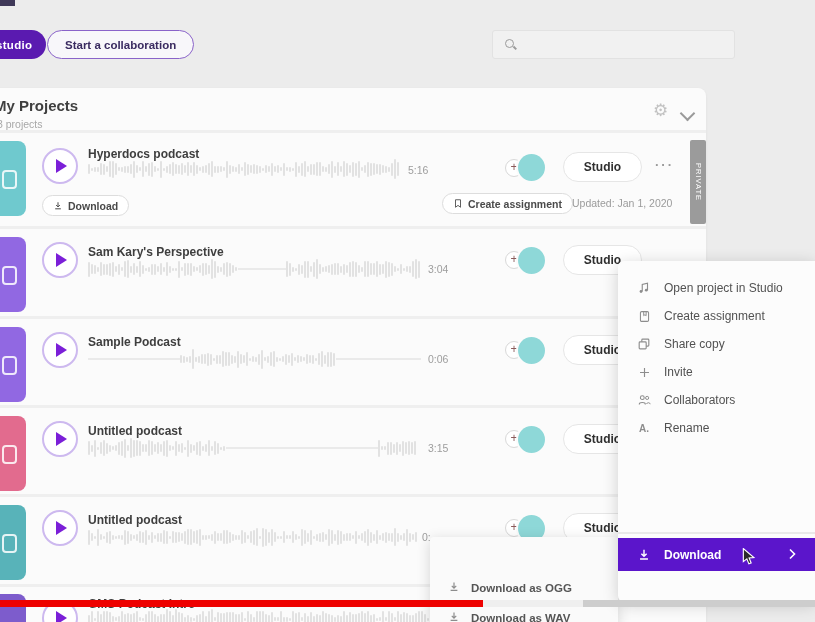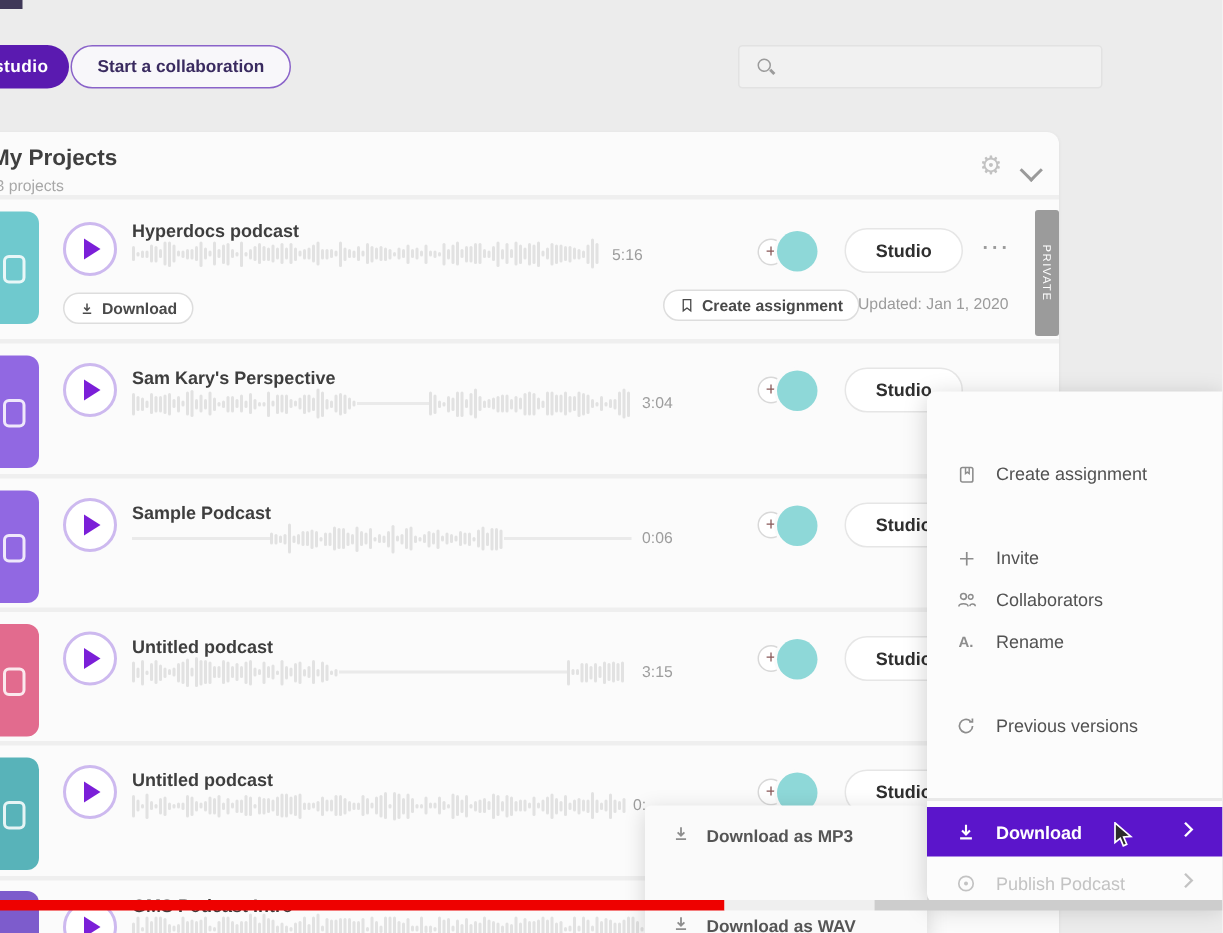--- a/index.html
+++ b/index.html
@@ -779,28 +779,47 @@
         <span class="wf-bar" style="height: 15px;"></span>
         <span class="wf-bar" style="height: 6px;"></span>
         <span class="wf-bar" style="height: 16px;"></span>
         <span class="wf-bar" style="height: 13px;"></span>
         <span class="wf-bar" style="height: 10px;"></span>
         <span class="wf-bar" style="height: 10px;"></span>
       </div>
   </div>
 
   <div class="ctxmenu">
+    <div class="mi" style="top:13px">
+      <span class="micon">
+          <svg width="14" height="14" viewBox="0 0 16 16">
+            <path d="M6 12V4l6-1.5v8" stroke="#8d8d8d" stroke-width="1.3" fill="none"></path>
+            <circle cx="4.6" cy="12" r="1.6" fill="#8d8d8d"></circle>
+            <circle cx="10.6" cy="10.5" r="1.6" fill="#8d8d8d"></circle>
+          </svg>
+        </span>
+      <span class="lbl">Open project in Studio</span>
+    </div>
     <div class="mi" style="top:41px">
       <span class="micon">
           <svg width="13" height="13" viewBox="0 0 16 16">
             <rect x="3" y="2" width="10" height="12" rx="1.5" stroke="#8d8d8d" stroke-width="1.3" fill="none"></rect>
             <path d="M7 2v5l1.5-1.2L10 7V2" stroke="#8d8d8d" stroke-width="1.2" fill="none"></path>
           </svg>
         </span>
       <span class="lbl">Create assignment</span>
+    </div>
+    <div class="mi" style="top:69px">
+      <span class="micon">
+          <svg width="14" height="14" viewBox="0 0 16 16">
+            <rect x="5.5" y="2.5" width="8" height="8" rx="1" stroke="#8d8d8d" stroke-width="1.3" fill="none"></rect>
+            <rect x="2.5" y="5.5" width="8" height="8" rx="1" stroke="#8d8d8d" stroke-width="1.3" fill="#fcfcfc"></rect>
+          </svg>
+        </span>
+      <span class="lbl">Share copy</span>
     </div>
     <div class="mi" style="top:125px">
       <span class="micon">
           <svg width="15" height="14" viewBox="0 0 16 16">
             <circle cx="5.5" cy="5.3" r="2.2" stroke="#8d8d8d" stroke-width="1.2" fill="none"></circle>
             <path d="M2 13c0-2.8 7-2.8 7 0" stroke="#8d8d8d" stroke-width="1.2" fill="none"></path>
             <circle cx="11" cy="5.6" r="1.8" stroke="#8d8d8d" stroke-width="1.1" fill="none"></circle>
             <path d="M10.3 12.6c.4-2.1 4.2-2 4.2.2" stroke="#8d8d8d" stroke-width="1.1" fill="none"></path>
           </svg>
         </span>
@@ -811,61 +830,40 @@
           <svg width="13" height="13" viewBox="0 0 16 16">
             <path d="M8 2.5v11M2.5 8h11" stroke="#8d8d8d" stroke-width="1.4" fill="none"></path>
           </svg>
         </span>
       <span class="lbl">Invite</span>
     </div>
     <div class="mi" style="top:153px">
       <span class="micon rename-glyph">A.</span>
       <span class="lbl">Rename</span>
     </div>
-    <div class="mi" style="top:209px">
-      <span class="micon">
-          <svg width="14" height="14" viewBox="0 0 16 16">
-            <path d="M13 8a5 5 0 1 1-1.7-3.8" stroke="#8d8d8d" stroke-width="1.3" fill="none"></path>
-            <path d="M12.9 2.3v2.5h-2.5" stroke="#8d8d8d" stroke-width="1.3" fill="none"></path>
-          </svg>
-        </span>
-      <span class="lbl">Previous versions</span>
-    </div>
     <div class="mi hl" style="top:277px">
       <span class="micon">
           <svg width="14" height="14" viewBox="0 0 16 16">
             <path d="M8 2v7M5 6.5L8 9.5 11 6.5M3.5 12.5h9" stroke="#ffffff" stroke-width="1.6" fill="none"></path>
           </svg>
         </span>
       <span class="lbl">Download</span>
       <span class="chev"><svg width="9" height="12" viewBox="0 0 8 12">
             <path d="M1.5 1.5L6 6l-4.5 4.5" stroke="#ffffff" stroke-width="1.6" fill="none"></path>
           </svg></span>
     </div>
-    <div class="mi disabled" style="top:314px">
-      <span class="micon">
-          <svg width="14" height="14" viewBox="0 0 16 16">
-            <circle cx="8" cy="8" r="5.5" stroke="#c3c3c3" stroke-width="1.3" fill="none"></circle>
-            <circle cx="8" cy="8" r="1.5" fill="#c3c3c3"></circle>
-          </svg>
-        </span>
-      <span class="lbl">Publish Podcast</span>
-      <span class="chev"><svg width="9" height="12" viewBox="0 0 8 12">
-            <path d="M1.5 1.5L6 6l-4.5 4.5" stroke="#c3c3c3" stroke-width="1.6" fill="none"></path>
-          </svg></span>
-    </div>
   </div>
   <div class="menu-split"></div>
 
   <div class="submenu">
-    <div class="smi" style="top:6px">
+    <div class="smi" style="top:36px">
       <span class="micon"><svg width="12" height="12" viewBox="0 0 16 16">
             <path d="M8 2v7M5 6.5L8 9.5 11 6.5M3.5 12.5h9" stroke="#8d8d8d" stroke-width="1.6" fill="none"></path>
           </svg></span>
-      <span class="lbl">Download as MP3</span>
+      <span class="lbl">Download as OGG</span>
     </div>
     <div class="smi" style="top:66px">
       <span class="micon"><svg width="12" height="12" viewBox="0 0 16 16">
             <path d="M8 2v7M5 6.5L8 9.5 11 6.5M3.5 12.5h9" stroke="#8d8d8d" stroke-width="1.6" fill="none"></path>
           </svg></span>
       <span class="lbl">Download as WAV</span>
     </div>
   </div>
 
   <div class="cursor">

